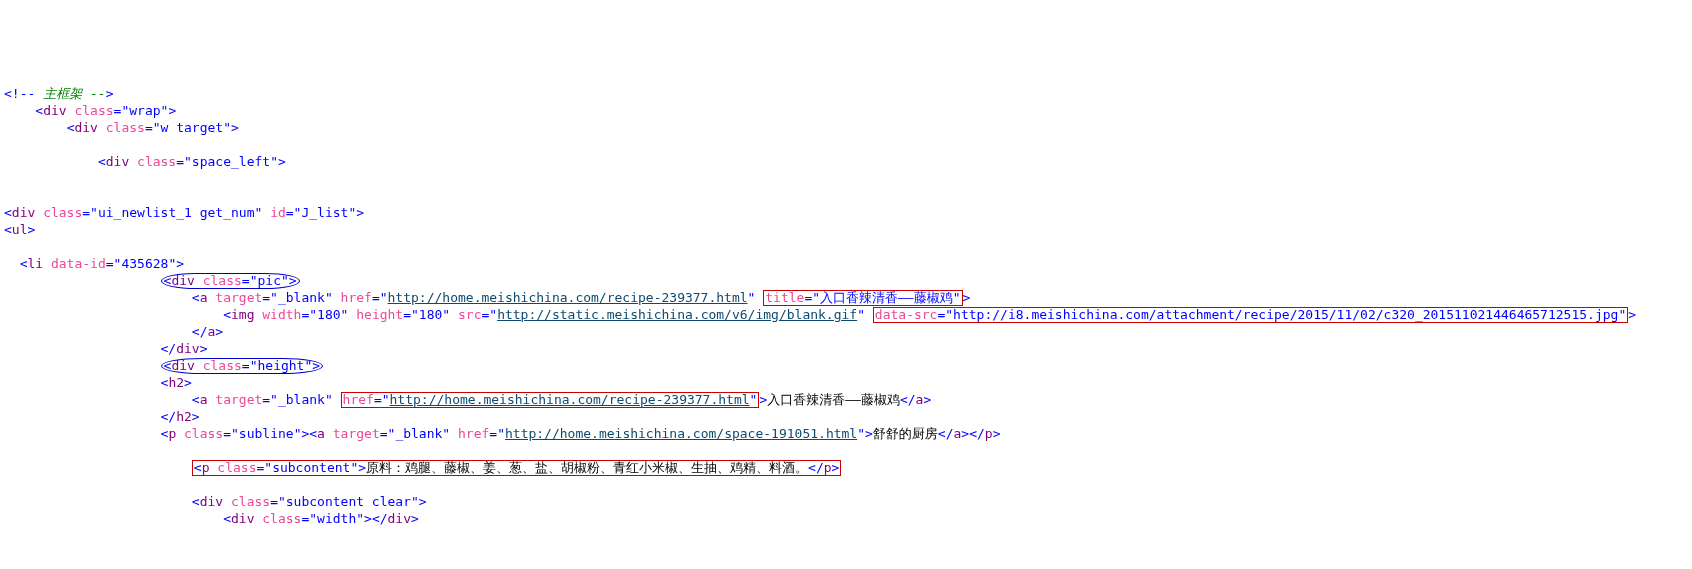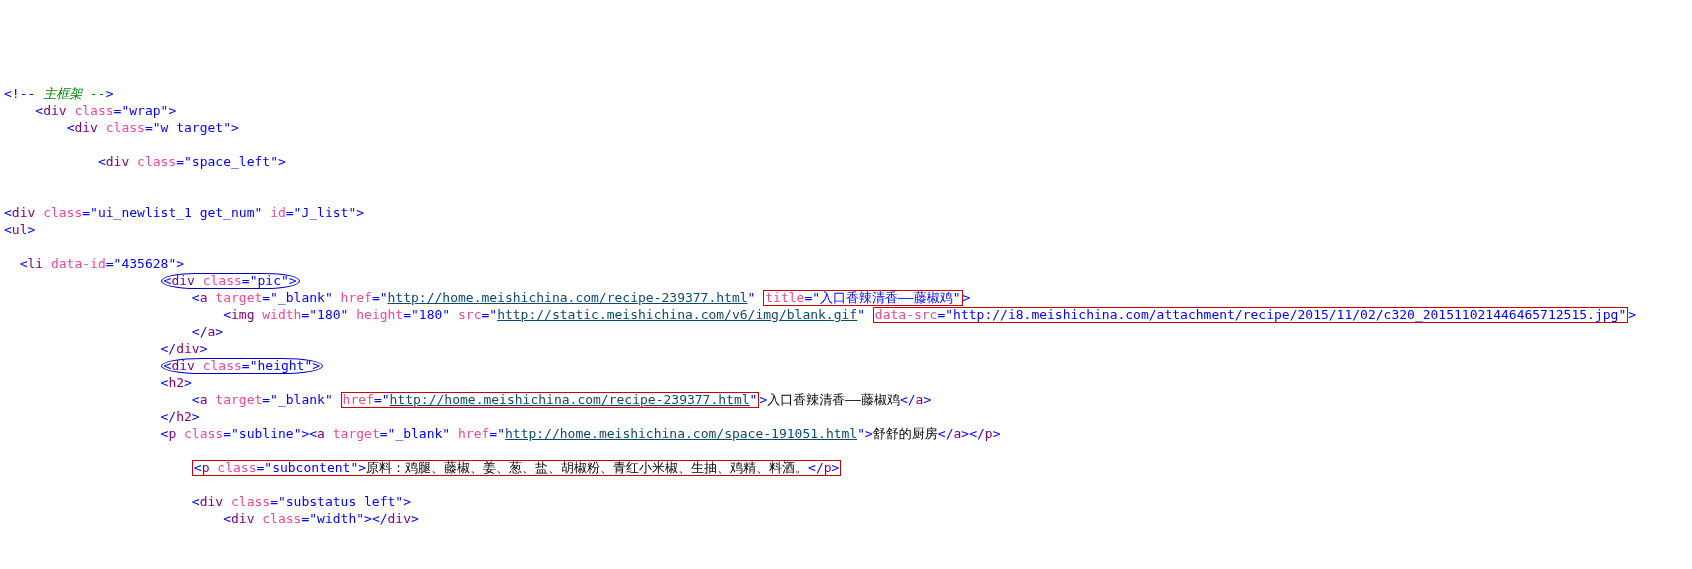--- a/index.html
+++ b/index.html
@@ -63,21 +63,21 @@
 <span>                        <span class="punct">&lt;/</span><span class="tagname">a</span><span class="punct">&gt;</span></span>
 <span>                    <span class="punct">&lt;/</span><span class="tagname">div</span><span class="punct">&gt;</span></span>
 <span>                    <span class="ellipse"><span class="punct">&lt;</span><span class="tagname">div</span> <span class="attrname">class</span><span class="punct">="</span><span class="attrval">height</span><span class="punct">"&gt;</span></span></span>
 <span>                    <span class="punct">&lt;</span><span class="tagname">h2</span><span class="punct">&gt;</span></span>
 <span>                        <span class="punct">&lt;</span><span class="tagname">a</span> <span class="attrname">target</span><span class="punct">="</span><span class="attrval">_blank</span><span class="punct">"</span> <span class="rect-red"><span class="attrname">href</span><span class="punct">="</span><span class="link-val">http://home.meishichina.com/recipe-239377.html</span><span class="punct">"</span></span><span class="punct">&gt;</span><span class="text-content">入口香辣清香——藤椒鸡</span><span class="punct">&lt;/</span><span class="tagname">a</span><span class="punct">&gt;</span></span>
 <span>                    <span class="punct">&lt;/</span><span class="tagname">h2</span><span class="punct">&gt;</span></span>
 <span>                    <span class="punct">&lt;</span><span class="tagname">p</span> <span class="attrname">class</span><span class="punct">="</span><span class="attrval">subline</span><span class="punct">"&gt;</span><span class="punct">&lt;</span><span class="tagname">a</span> <span class="attrname">target</span><span class="punct">="</span><span class="attrval">_blank</span><span class="punct">"</span> <span class="attrname">href</span><span class="punct">="</span><span class="link-val">http://home.meishichina.com/space-191051.html</span><span class="punct">"&gt;</span><span class="text-content">舒舒的厨房</span><span class="punct">&lt;/</span><span class="tagname">a</span><span class="punct">&gt;&lt;/</span><span class="tagname">p</span><span class="punct">&gt;</span></span>
 <span> </span>
 <span>                        <span class="rect-red"><span class="punct">&lt;</span><span class="tagname">p</span> <span class="attrname">class</span><span class="punct">="</span><span class="attrval">subcontent</span><span class="punct">"&gt;</span><span class="text-content">原料：鸡腿、藤椒、姜、葱、盐、胡椒粉、青红小米椒、生抽、鸡精、料酒。</span><span class="punct">&lt;/</span><span class="tagname">p</span><span class="punct">&gt;</span></span></span>
 <span> </span>
-<span>                        <span class="punct">&lt;</span><span class="tagname">div</span> <span class="attrname">class</span><span class="punct">="</span><span class="attrval">substatus left</span><span class="punct">"&gt;</span></span>
+<span>                        <span class="punct">&lt;</span><span class="tagname">div</span> <span class="attrname">class</span><span class="punct">="</span><span class="attrval">subcontent clear</span><span class="punct">"&gt;</span></span>
 <span>                            <span class="punct">&lt;</span><span class="tagname">div</span> <span class="attrname">class</span><span class="punct">="</span><span class="attrval">width</span><span class="punct">"&gt;&lt;/</span><span class="tagname">div</span><span class="punct">&gt;</span></span>
 <span> </span>
 <span> </span>
 <span> </span>
 
 
 
 </div>
 
 

